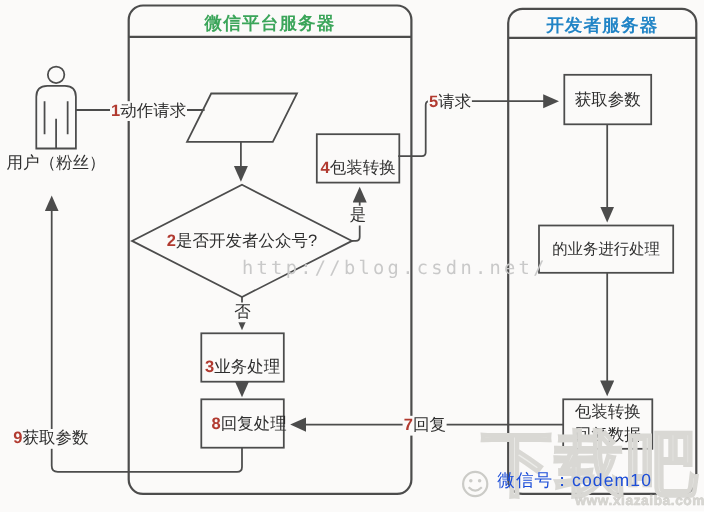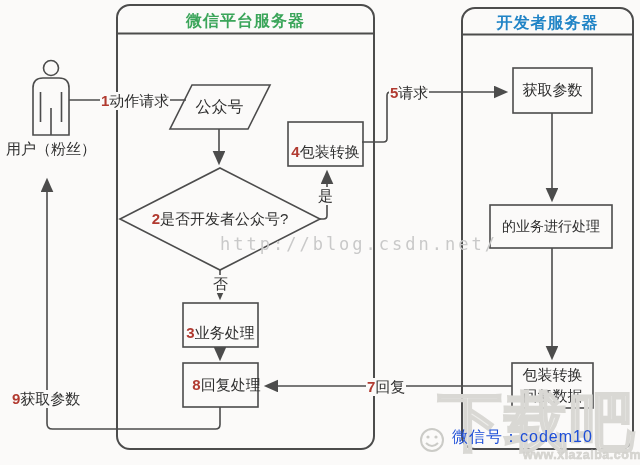--- a/index.html
+++ b/index.html
@@ -73,23 +73,20 @@
     <path class="connector" d="M552,248 V357" marker-end="url(#ah)"></path>
     <path class="connector" d="M512,386 H267" marker-end="url(#ah)"></path>
     <path class="connector" d="M220,407 V424.5 Q220,429 215.5,429 H52.5 Q47,429 47,423.5 V181" marker-end="url(#ah)"></path>
   </svg>
 
   <div class="panel-title t-green" style="left:117px;top:11px;width:257px;">微信平台服务器</div>
   <div class="panel-title t-blue" style="left:462px;top:13px;width:171px;">开发者服务器</div>
 
   <div class="lbl" style="left:6px;top:140px;">用户（粉丝）</div>
 
-  <div class="nodelbl" style="left:172px;top:96px;width:95px;height:22px;font-size:16px;">
-    <span>公众号</span>
-  </div>
   <div class="nodelbl" style="left:125px;top:211px;width:190px;height:17px;">
     <span><span class="num">2</span><span>是否开发者公众号?</span></span>
   </div>
   <div class="nodelbl" style="left:288px;top:122px;width:75px;height:60px;">
     <span><span class="num">4</span><span>包装转换</span></span>
   </div>
   <div class="nodelbl" style="left:183px;top:311px;width:75px;height:44px;">
     <span><span class="num">3</span><span>业务处理</span></span>
   </div>
   <div class="nodelbl" style="left:183px;top:363px;width:87px;height:44px;">

